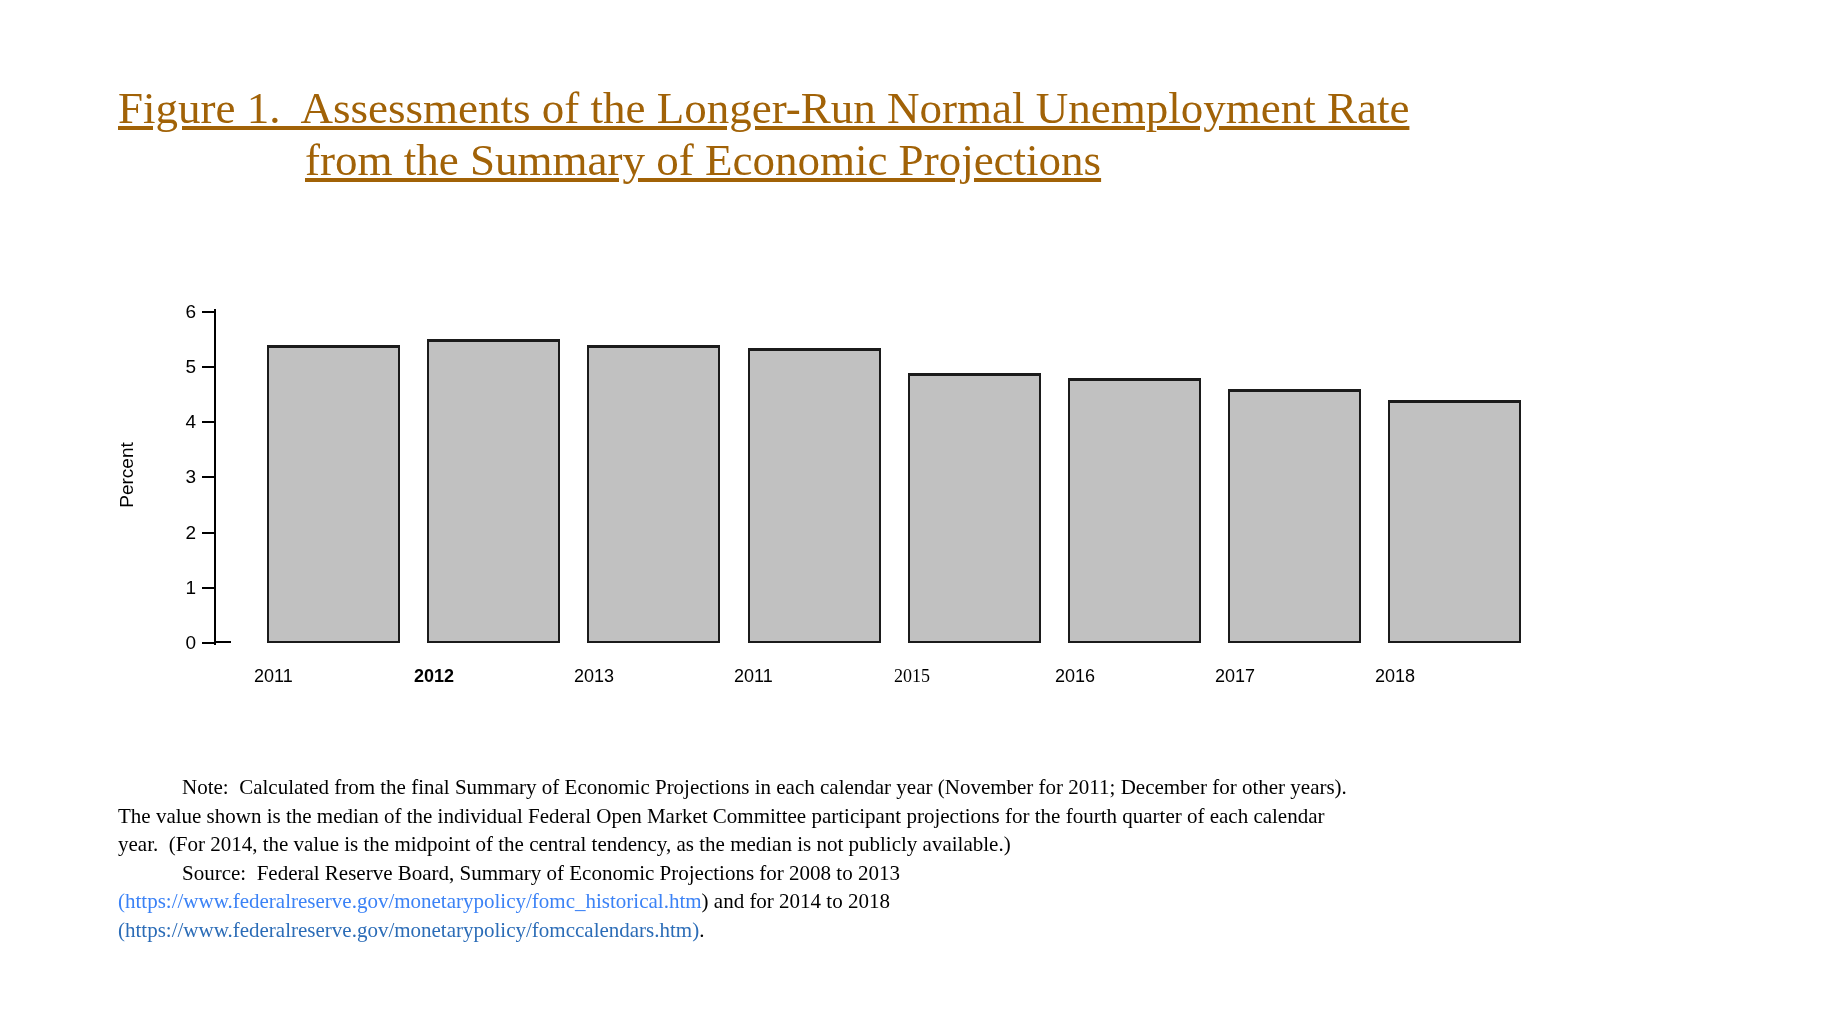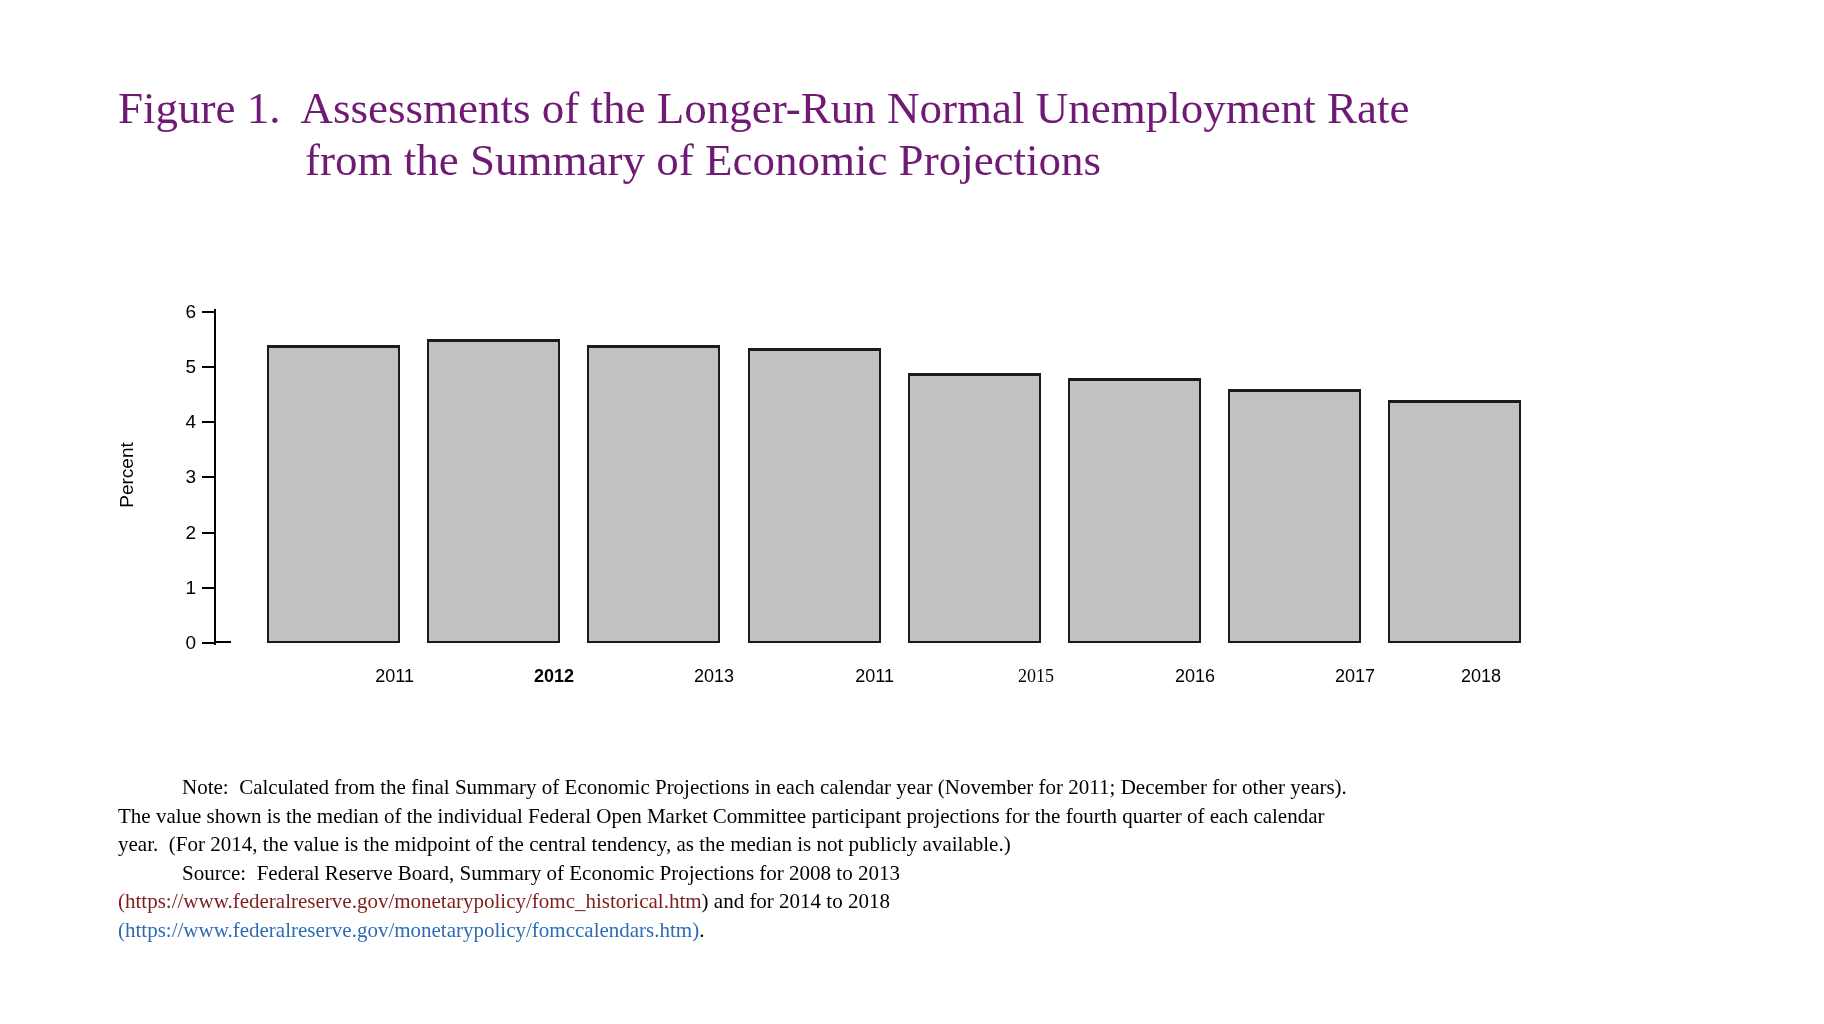--- a/index.html
+++ b/index.html
@@ -19,21 +19,22 @@
   
   .title-block {
     position: absolute;
     left: 118px;
     top: 82px;
   }
   .title-line {
     font-size: 45px;
     line-height: 52px;
     white-space: pre;
-    color: #701a75;
+    color: #a16207;
+    text-decoration: underline;
   }
   .title-line.l2 {
     padding-left: 187px;
   }
   
   .chart {
     position: absolute;
     left: 0;
     top: 0;
     width: 1824px;
@@ -86,21 +87,21 @@
   .bar {
     position: absolute;
     box-sizing: border-box;
     border-style: solid;
     border-width: 3px 2px 2px 2px;
   }
   .x-tick-label {
     position: absolute;
     top: 666px;
     width: 160px;
-    text-align: right;
+    text-align: left;
     font-family: "Liberation Sans", sans-serif;
     font-size: 18px;
     color: #000000;
   }
   
   .notes {
     position: absolute;
     left: 118px;
     top: 773px;
     width: 1500px;
@@ -160,26 +161,26 @@
         <div class="bar" style="left: 1388px; top: 400px; width: 133px; height: 243px; background: rgb(193, 193, 193); border-color: rgb(27, 27, 27);"></div>
       </div>
     <div id="xlabels">
         <div class="x-tick-label" style="left: 254px;">2011</div>
         <div class="x-tick-label" style="left: 414px; font-weight: bold;">2012</div>
         <div class="x-tick-label" style="left: 574px;">2013</div>
         <div class="x-tick-label" style="left: 734px;">2011</div>
         <div class="x-tick-label" style="left: 894px; font-family: Liberation Serif, serif;">2015</div>
         <div class="x-tick-label" style="left: 1055px;">2016</div>
         <div class="x-tick-label" style="left: 1215px;">2017</div>
-        <div class="x-tick-label" style="left: 1341px;">2018</div>
+        <div class="x-tick-label" style="left: 1375px;">2018</div>
       </div>
   </div>
 
   <div class="notes" id="notes">
       <div class="note-line indented"><span>Note:  Calculated from the final Summary of Economic Projections in each calendar year (November for 2011; December for other years).</span></div>
       <div class="note-line"><span>The value shown is the median of the individual Federal Open Market Committee participant projections for the fourth quarter of each calendar</span></div>
       <div class="note-line"><span>year.  (For 2014, the value is the midpoint of the central tendency, as the median is not publicly available.)</span></div>
       <div class="note-line indented"><span>Source:  Federal Reserve Board, Summary of Economic Projections for 2008 to 2013</span></div>
-      <div class="note-line"><span class="note-link" style="color: #7f1d1d;">(https://www.federalreserve.gov/monetarypolicy/fomc_historical.htm</span><span>) and for 2014 to 2018</span></div>
+      <div class="note-line"><span class="note-link" style="color: #3b82f6;">(https://www.federalreserve.gov/monetarypolicy/fomc_historical.htm</span><span>) and for 2014 to 2018</span></div>
       <div class="note-line"><span class="note-link" style="color: rgb(43, 108, 183);">(https://www.federalreserve.gov/monetarypolicy/fomccalendars.htm)</span><span>.</span></div>
     </div>
 
 </div>
 
 </body></html>

